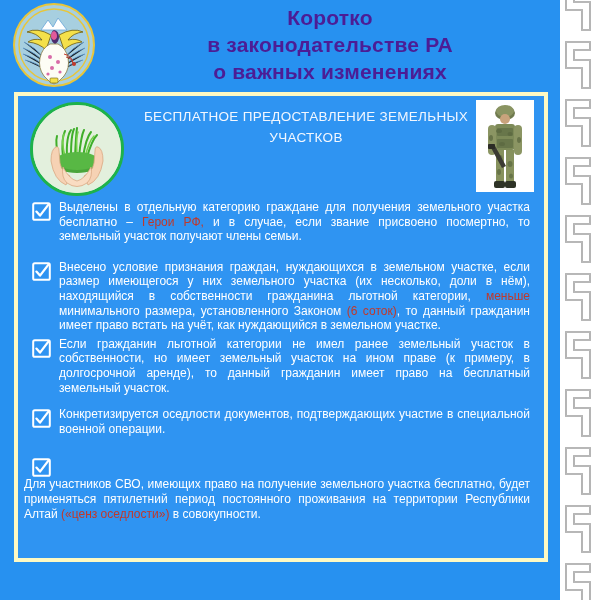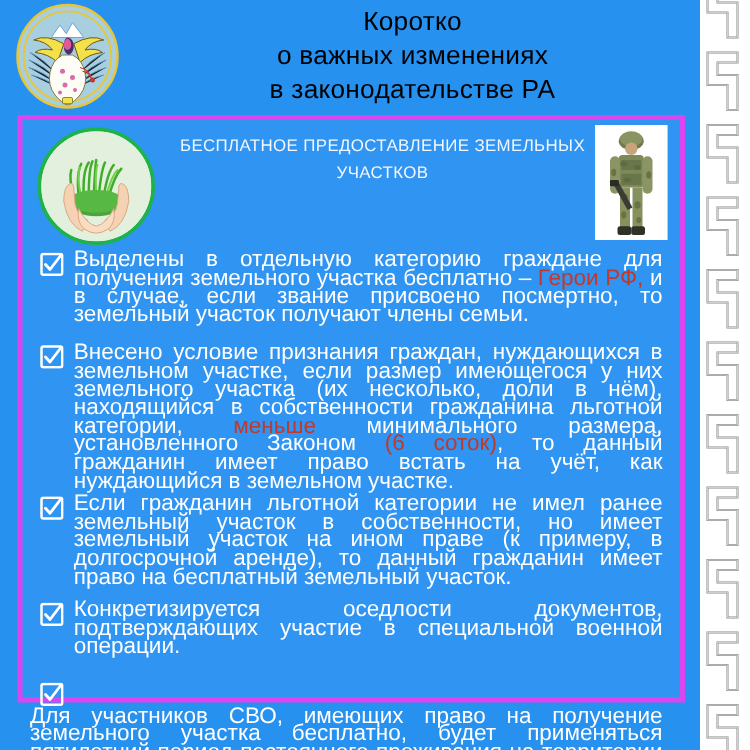--- a/index.html
+++ b/index.html
@@ -57,36 +57,36 @@
     height: 86px;
   }
   .emblem svg { display:block; }
 
   .header-title {
     position: absolute;
     left: 110px;
     top: 4px;
     width: 440px;
     text-align: center;
-    color: #000000;
-    font-weight: normal;
+    color: #4c1d95;
+    font-weight: bold;
     font-size: 21px;
     line-height: 27px;
     letter-spacing: 0.2px;
   }
   .header-title .line { display: block; }
 
   
   .card-outer {
     position: absolute;
     left: 14px;
     top: 92px;
     width: 534px;
     height: 470px;
-    background: #d946ef;
+    background: #fef9c3;
     padding: 4px;
     box-sizing: border-box;
   }
   .card {
     width: 100%;
     height: 100%;
     background: #2f94f2;
     box-sizing: border-box;
     position: relative;
   }
@@ -150,21 +150,21 @@
     flex: 0 0 auto;
     width: 19px;
     height: 19px;
     margin: 2px 8px 0 8px;
   }
   .check-icon svg { display: block; }
 
   .bullet-text {
     flex: 1 1 auto;
     color: #ffffff;
-    font-size: 18px;
+    font-size: 12px;
     line-height: 14.6px;
     text-align: justify;
     padding-right: 4px;
   }
   .bullet-text .hl {
     color: #c0392b;
   }
 
   
   .bullet.b1 { margin-bottom: 16px; }
@@ -214,22 +214,22 @@
           <circle cx="38" cy="72" r="1.6"></circle>
         </g>
         <path d="M54 52 q8 2 9 9 q-1 -5 -7 -6" fill="none" stroke="#c0392b" stroke-width="1"></path>
         <circle cx="64" cy="62" r="2" fill="#c0392b"></circle>
         <rect x="40" y="76" width="8" height="5" rx="1" fill="#f4e04a" stroke="#6b5a10" stroke-width="0.6"></rect>
       </svg>
     </div>
 
     <div class="header-title">
       <span class="line">Коротко</span>
+      <span class="line">в законодательстве РА</span>
       <span class="line">о важных изменениях</span>
-      <span class="line">в законодательстве РА</span>
     </div>
   </div>
 
   <div class="card-outer">
     <div class="card">
 
       <div class="card-head">
 
         <div class="grass-circle">
           <svg width="88" height="88" viewBox="0 0 88 88">

